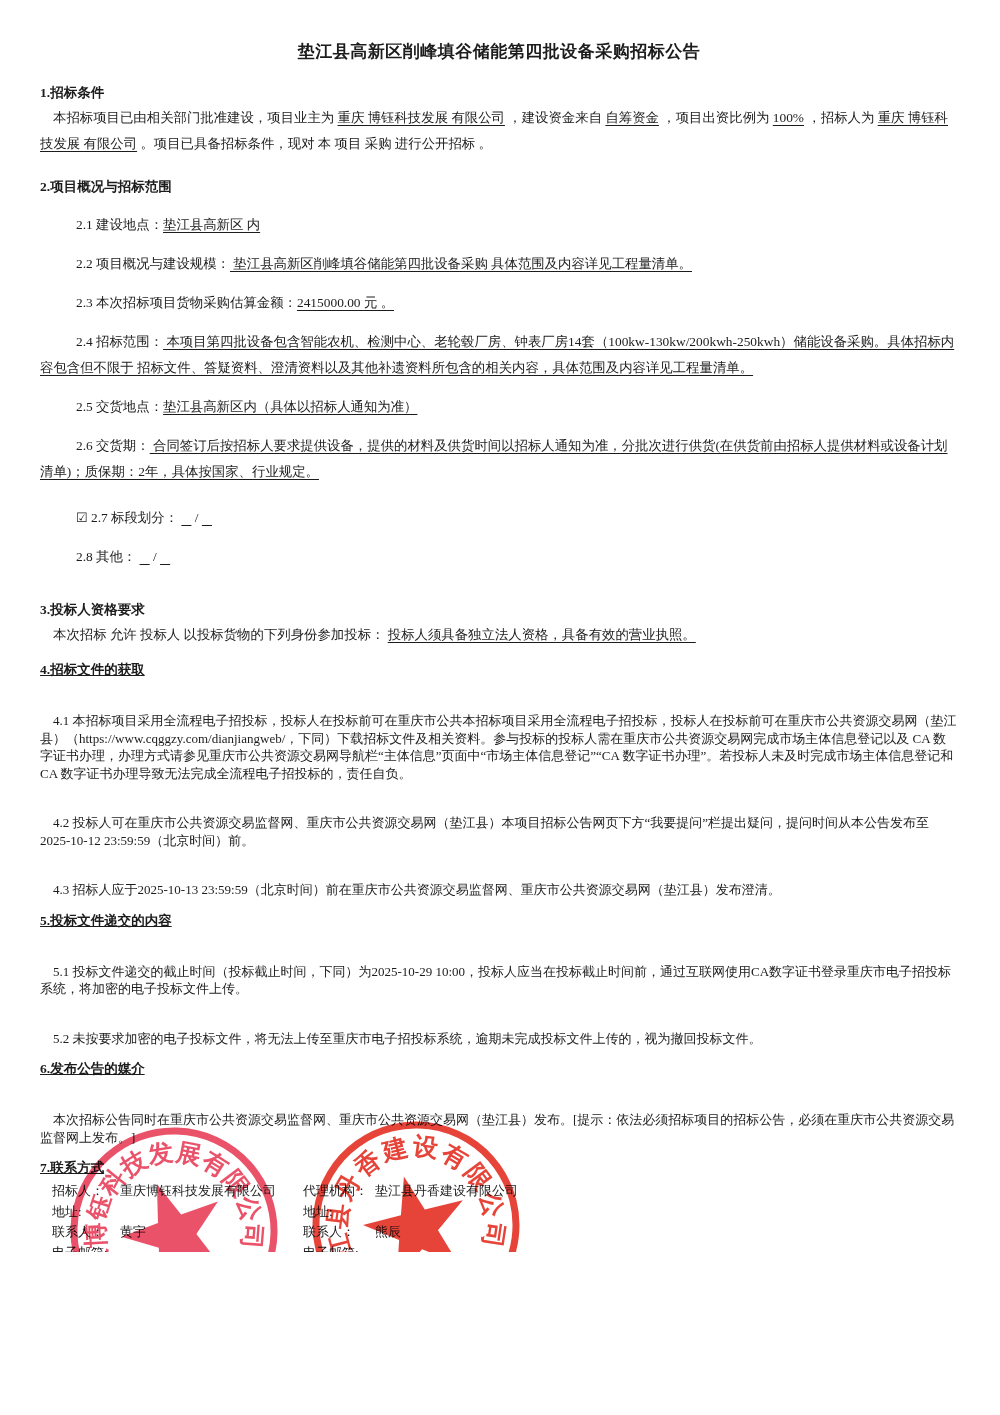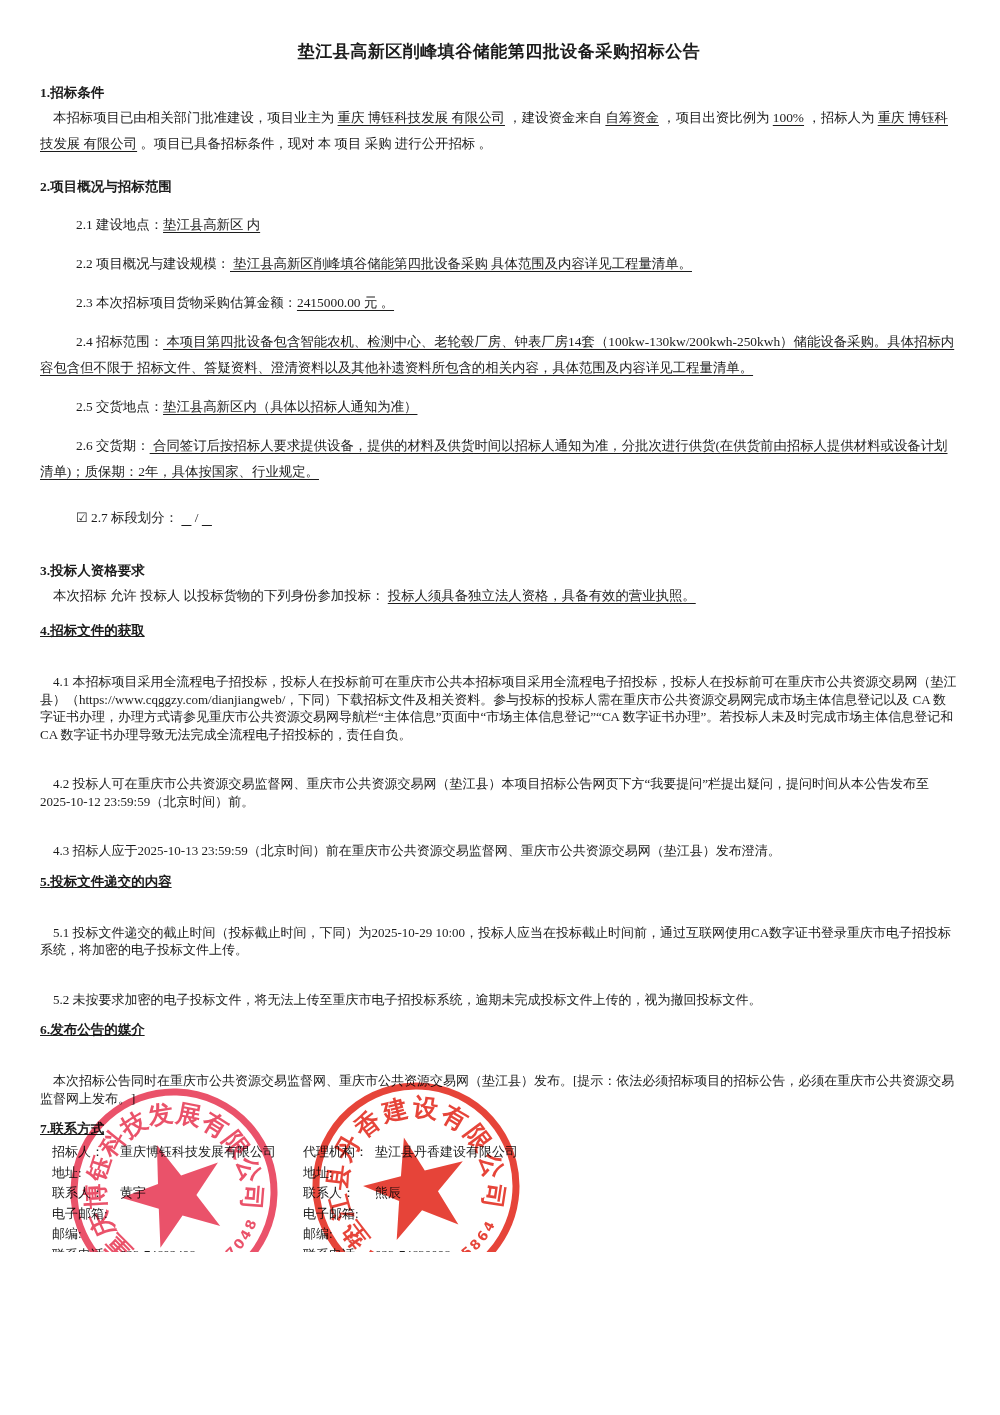--- a/index.html
+++ b/index.html
@@ -51,20 +51,21 @@
         <div class="h "><span>1.招标条件</span></div>
         <div class="p indent1 loose"><span>本招标项目已由相关部门批准建设，项目业主为 </span><span class="u">重庆 博钰科技发展 有限公司</span><span> ，建设资金来自 </span><span class="u">自筹资金</span><span> ，项目出资比例为 </span><span class="u">100%</span><span> ，招标人为 </span><span class="u">重庆 博钰科技发展 有限公司</span><span> 。项目已具备招标条件，现对 本 项目 采购 进行公开招标 。</span></div>
         <div class="h "><span>2.项目概况与招标范围</span></div>
         <div class="p item loose"><span>2.1 建设地点：</span><span class="u">垫江县高新区 内</span></div>
         <div class="p item loose"><span>2.2 项目概况与建设规模：</span><span class="u"> 垫江县高新区削峰填谷储能第四批设备采购 具体范围及内容详见工程量清单。</span></div>
         <div class="p item loose"><span>2.3 本次招标项目货物采购估算金额：</span><span class="u">2415000.00 元 。</span></div>
         <div class="p item loose"><span>2.4 招标范围：</span><span class="u"> 本项目第四批设备包含智能农机、检测中心、老轮毂厂房、钟表厂房14套（100kw-130kw/200kwh-250kwh）储能设备采购。具体招标内容包含但不限于 招标文件、答疑资料、澄清资料以及其他补遗资料所包含的相关内容，具体范围及内容详见工程量清单。</span></div>
         <div class="p item loose"><span>2.5 交货地点：</span><span class="u">垫江县高新区内（具体以招标人通知为准）</span></div>
         <div class="p item loose"><span>2.6 交货期：</span><span class="u"> 合同签订后按招标人要求提供设备，提供的材料及供货时间以招标人通知为准，分批次进行供货(在供货前由招标人提供材料或设备计划清单)；质保期：2年，具体按国家、行业规定。</span></div>
         <div class="p item loose mt-lg"><span class=" checkbox">☑</span><span> 2.7 标段划分： </span><span class="u">&nbsp;&nbsp;&nbsp;</span><span> / </span><span class="u">&nbsp;&nbsp;&nbsp;</span></div>
+        <div class="p item loose"><span>2.8 其他： </span><span class="u">&nbsp;&nbsp;&nbsp;</span><span> / </span><span class="u">&nbsp;&nbsp;&nbsp;</span></div>
         <div class="h mt-lg"><span>3.投标人资格要求</span></div>
         <div class="p indent1 loose"><span>本次招标 允许 投标人 以投标货物的下列身份参加投标： </span><span class="u">投标人须具备独立法人资格，具备有效的营业执照。</span></div>
         <div class="h tight-h"><span>4.招标文件的获取</span></div>
         <div class="p tight"><span>4.1 本招标项目采用全流程电子招投标，投标人在投标前可在重庆市公共本招标项目采用全流程电子招投标，投标人在投标前可在重庆市公共资源交易网（垫江县）（https://www.cqggzy.com/dianjiangweb/，下同）下载招标文件及相关资料。参与投标的投标人需在重庆市公共资源交易网完成市场主体信息登记以及 CA 数字证书办理，办理方式请参见重庆市公共资源交易网导航栏“主体信息”页面中“市场主体信息登记”“CA 数字证书办理”。若投标人未及时完成市场主体信息登记和 CA 数字证书办理导致无法完成全流程电子招投标的，责任自负。</span></div>
         <div class="p tight"><span>4.2 投标人可在重庆市公共资源交易监督网、重庆市公共资源交易网（垫江县）本项目招标公告网页下方“我要提问”栏提出疑问，提问时间从本公告发布至2025-10-12 23:59:59（北京时间）前。</span></div>
         <div class="p tight"><span>4.3 招标人应于2025-10-13 23:59:59（北京时间）前在重庆市公共资源交易监督网、重庆市公共资源交易网（垫江县）发布澄清。</span></div>
         <div class="h tight-h"><span>5.投标文件递交的内容</span></div>
         <div class="p tight"><span>5.1 投标文件递交的截止时间（投标截止时间，下同）为2025-10-29 10:00，投标人应当在投标截止时间前，通过互联网使用CA数字证书登录重庆市电子招投标系统，将加密的电子投标文件上传。</span></div>
         <div class="p tight"><span>5.2 未按要求加密的电子投标文件，将无法上传至重庆市电子招投标系统，逾期未完成投标文件上传的，视为撤回投标文件。</span></div>
         <div class="h tight-h"><span>6.发布公告的媒介</span></div>

